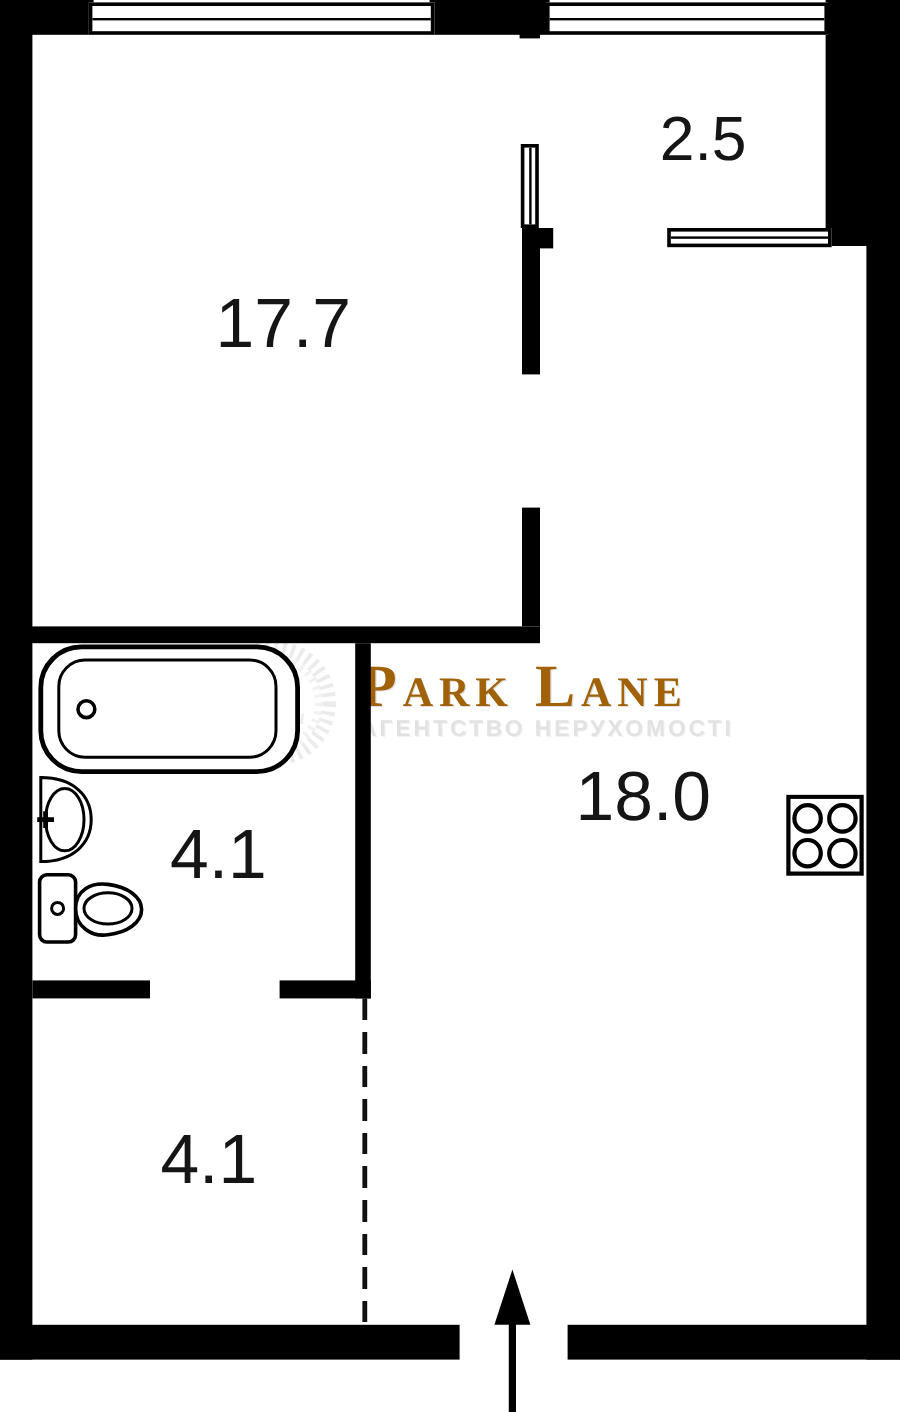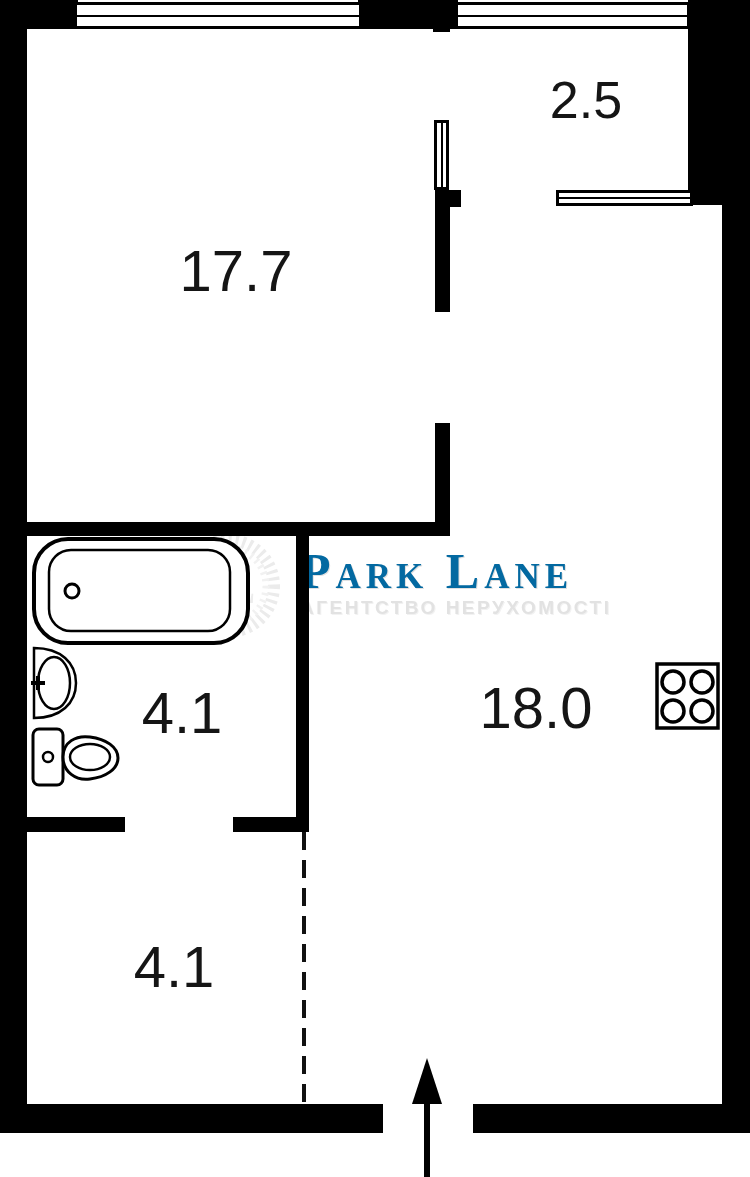--- a/index.html
+++ b/index.html
@@ -22,21 +22,21 @@
   }
   .room-label.small{font-size:52px;}
   .fixture{position:absolute;}
   .watermark{position:absolute;left:0;top:0;width:750px;height:1177px;pointer-events:none;}
   .wm-text{
     position:absolute;left:300px;top:548px;white-space:nowrap;
   }
   .wm-title{
     font-family:"Liberation Serif",serif;font-variant:small-caps;
     font-size:50px;line-height:46px;letter-spacing:5px;font-weight:600;
-    color:#0369a1;text-shadow:1px 1px 0 #e0e0e0, -1px -1px 0 #ffffff;
+    color:#a16207;text-shadow:1px 1px 0 #e0e0e0, -1px -1px 0 #ffffff;
   }
   .wm-subtitle{
     font-family:"Liberation Sans",sans-serif;font-weight:bold;
     font-size:19px;letter-spacing:2.5px;margin-top:3px;
     color:#e2e2e2;text-shadow:1px 1px 0 #f2f2f2;
   }
 </style>
 </head>
 <body>
 
@@ -80,23 +80,23 @@
   <div class="window-h" style="left:556px;top:190px;width:137px;height:16px;">
     <div class="mid"></div>
   </div>
   <div class="window-v" style="left:434px;top:120px;width:15px;height:70px;">
     <div class="midv"></div>
   </div>
 
   <div class="dashed-line" style="left:302px;top:832px;height:272px;"></div>
 
   <span class="room-label" style="left:236px;top:270px;">17.7</span>
-  <span class="room-label small" style="left:586px;top:100px;">2.5</span>
+  <span class="room-label small" style="left:586px;top:116px;">2.5</span>
   <span class="room-label" style="left:182px;top:712px;">4.1</span>
-  <span class="room-label" style="left:536px;top:707px;text-align:center;">18.0</span>
+  <span class="room-label" style="left:536px;top:664px;text-align:center;">18.0</span>
   <span class="room-label" style="left:174px;top:966px;">4.1</span>
 
   <svg class="fixture" style="left:31px;top:534px;" width="222" height="114" viewBox="0 0 222 114">
     <rect x="3" y="5" width="214" height="104" rx="34" fill="#fff" stroke="#000" stroke-width="4"></rect>
     <rect x="18" y="16" width="181" height="81" rx="22" fill="none" stroke="#000" stroke-width="2.5"></rect>
     <circle cx="41" cy="57" r="7" fill="none" stroke="#000" stroke-width="3"></circle>
   </svg>
 
   <svg class="fixture" style="left:28px;top:646px;" width="54" height="74" viewBox="0 0 54 74">
     <path d="M6,2 C33,2 48,17 48,37 C48,57 33,72 6,72 Z" fill="#fff" stroke="#000" stroke-width="2.5"></path>

